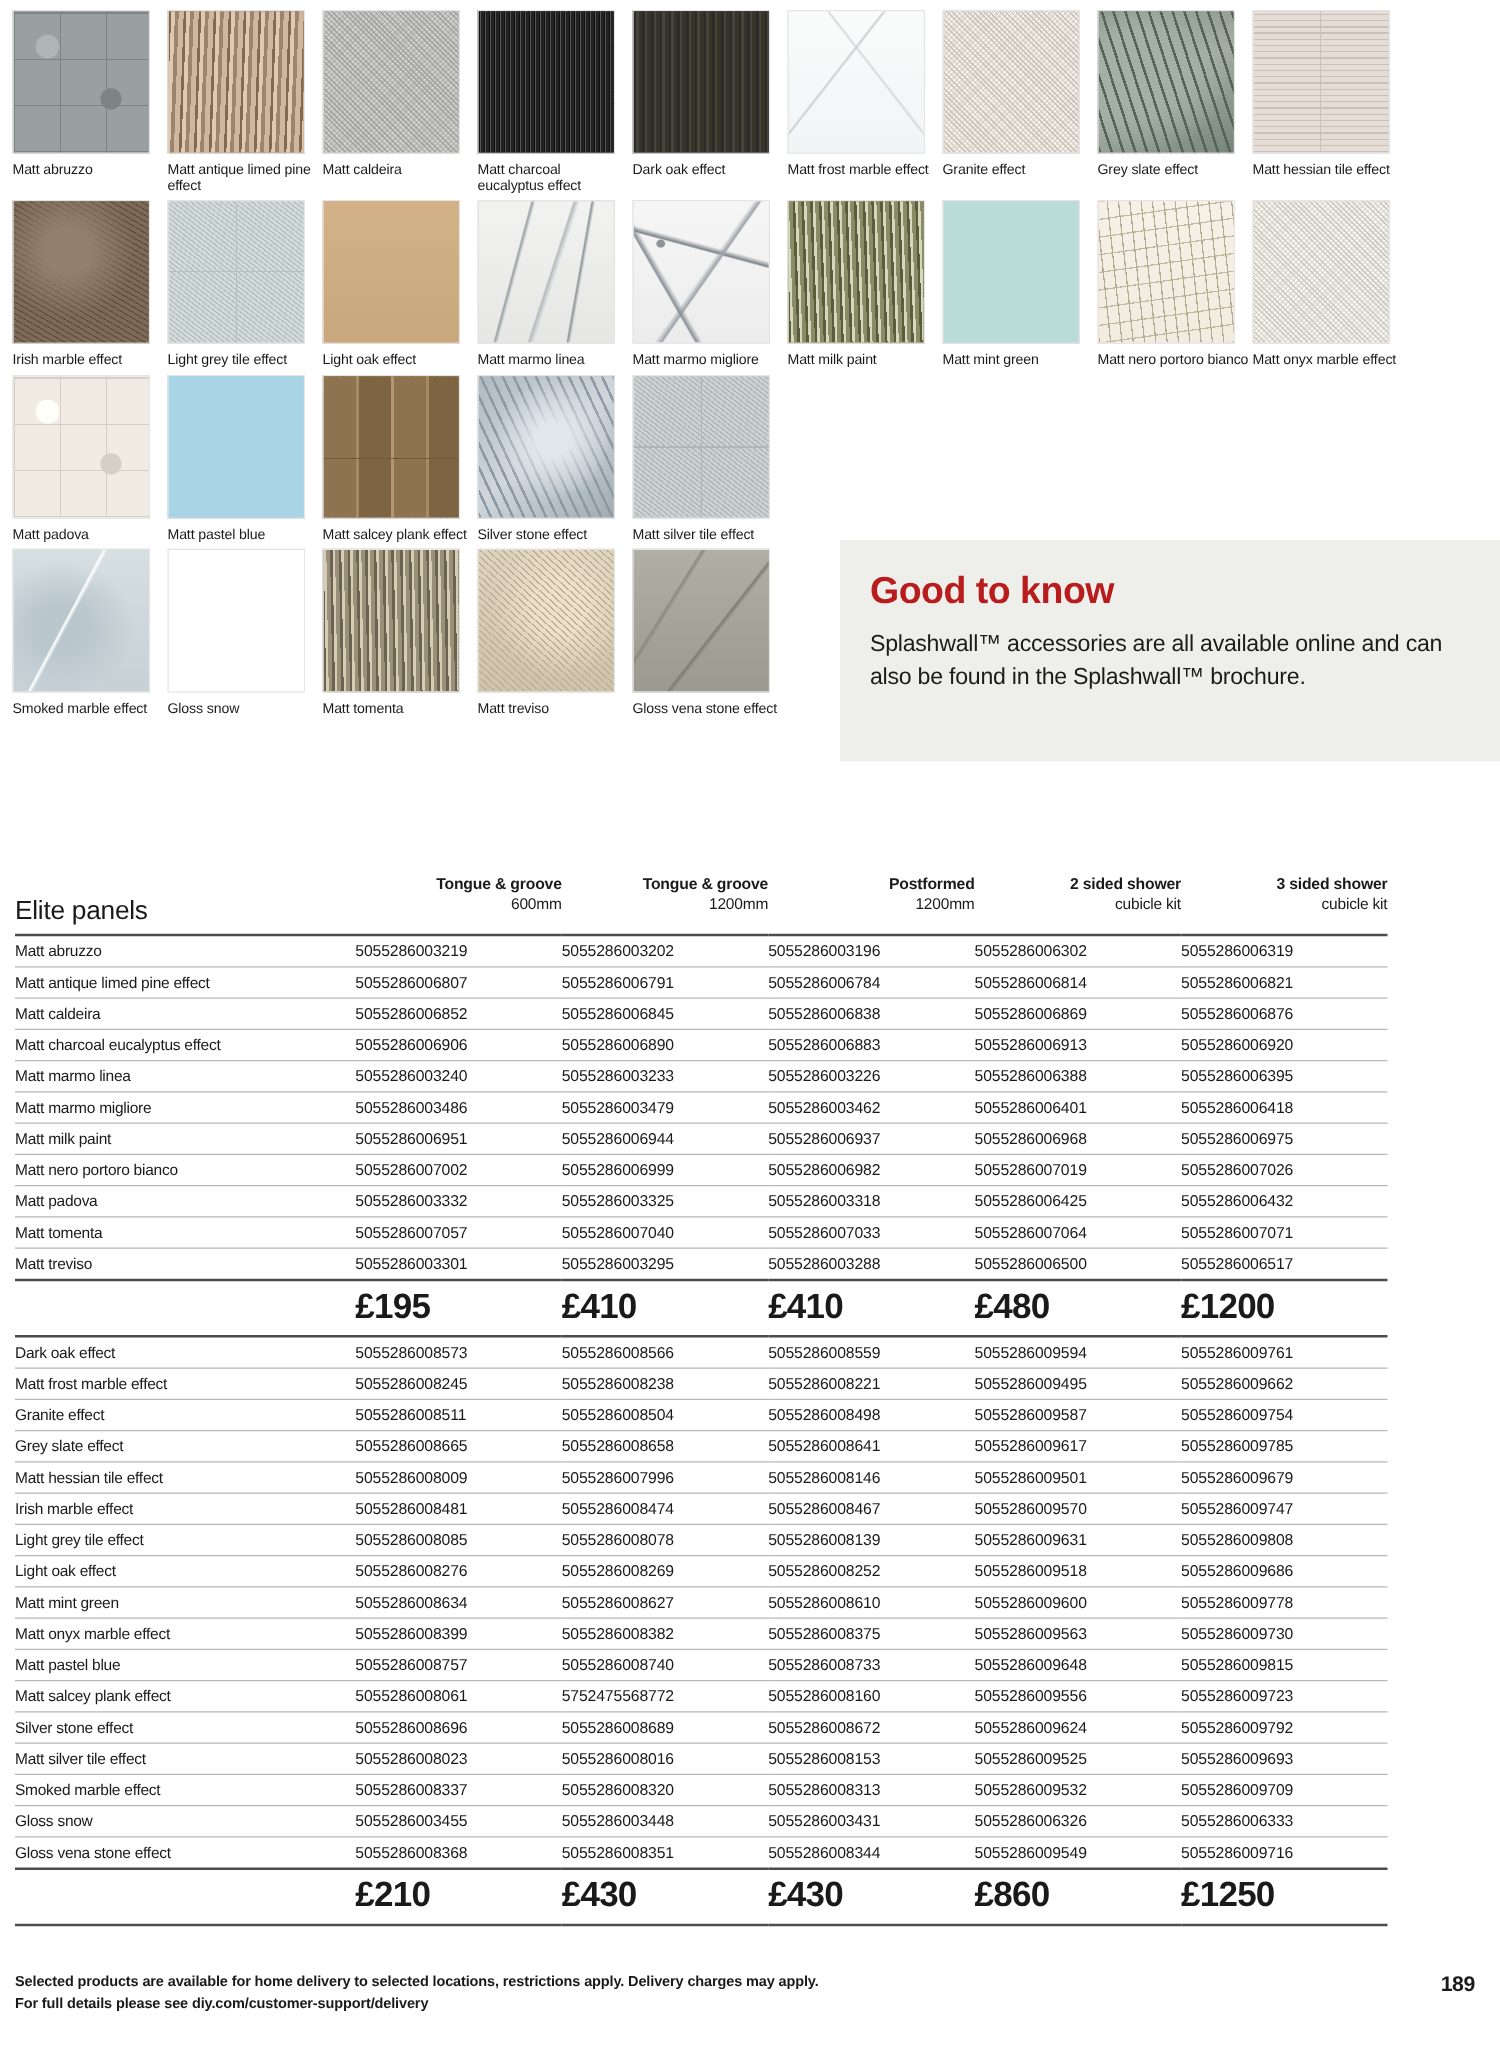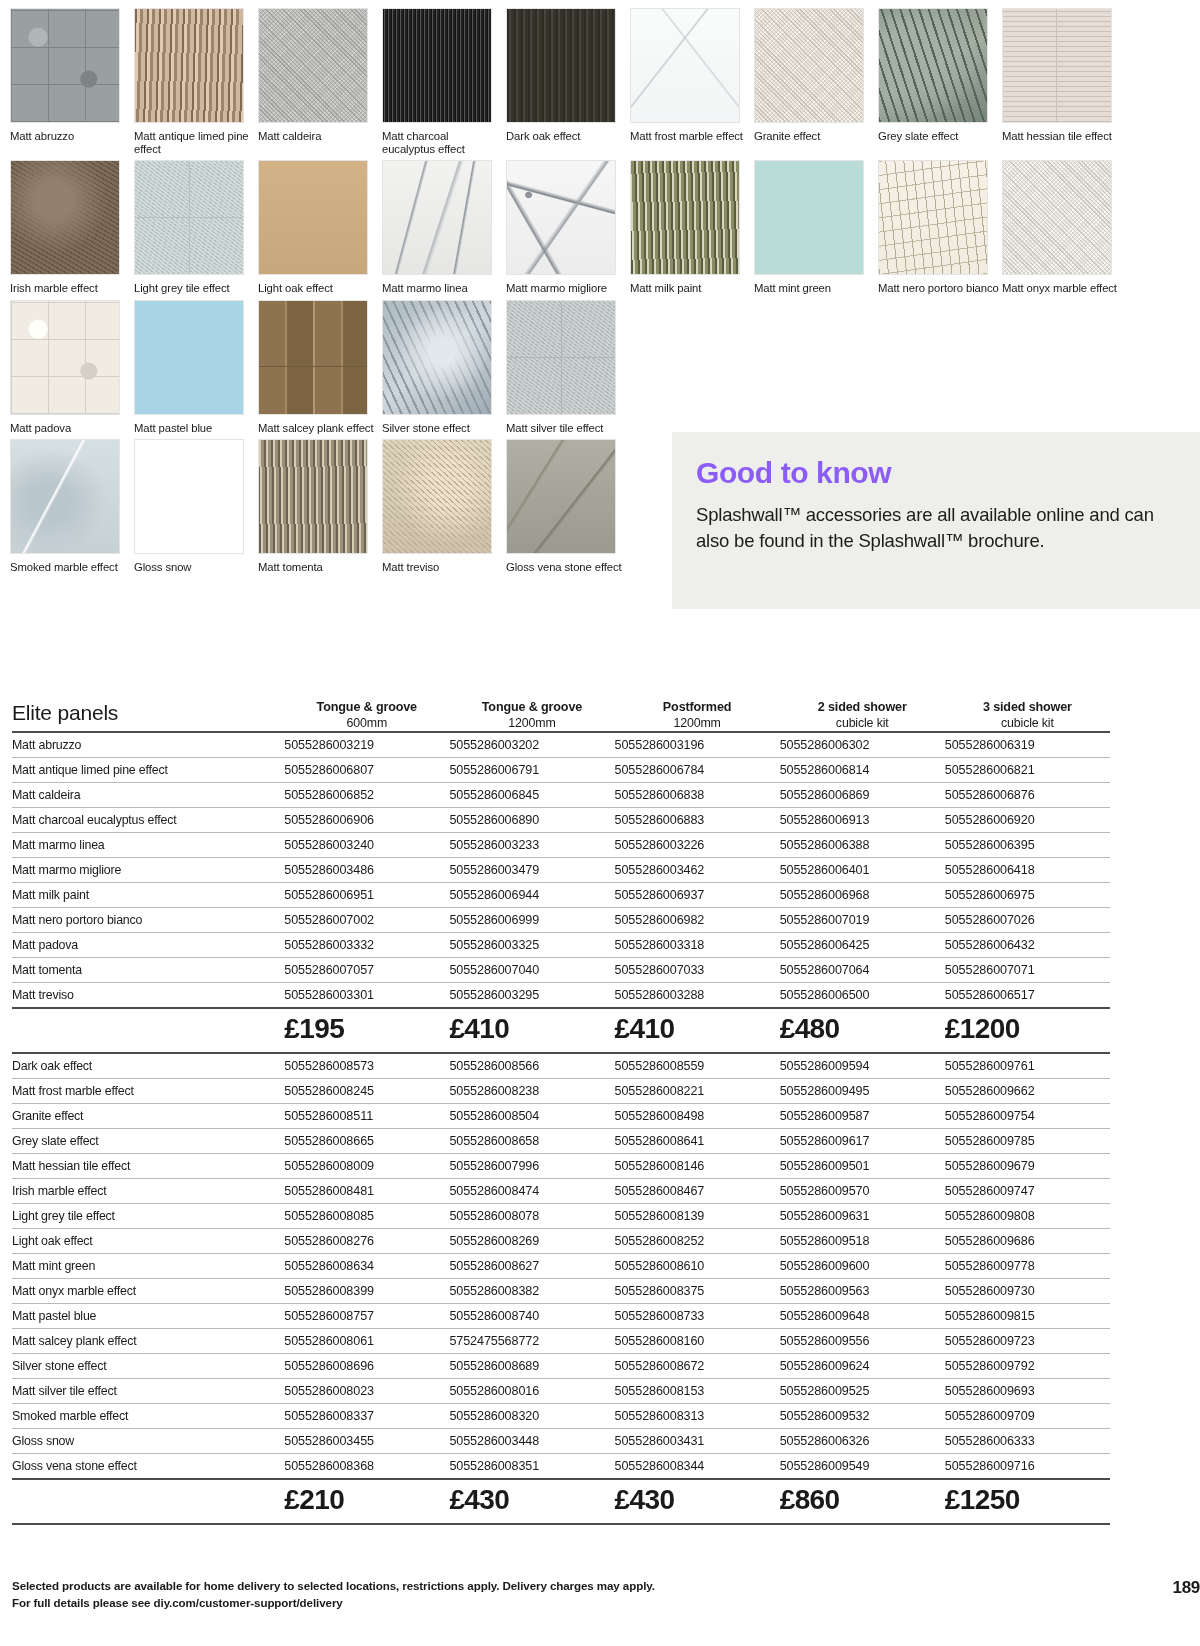--- a/index.html
+++ b/index.html
@@ -52,21 +52,21 @@
   .gtk {
     position: absolute;
     left: 672px;
     top: 432px;
     width: 528px;
     height: 177px;
     background: #eeeeea;
     padding: 24px 26px 0 24px;
   }
   .gtk-title {
-    color: #8b5cf6;
+    color: #b91c1c;
     font-size: 30px;
     font-weight: bold;
     letter-spacing: -0.4px;
     margin: 0 0 12px 0;
   }
   .gtk-body {
     font-size: 18.5px;
     line-height: 25.5px;
     color: #1c1c1c;
     letter-spacing: -0.2px;
@@ -81,23 +81,23 @@
   }
   table.panels {
     width: 1098px;
     border-collapse: collapse;
     table-layout: fixed;
   }
   table.panels col.c0 { width: 272px; }
   table.panels col.cx { width: 165px; }
 
   th.head {
-    text-align: center;
+    text-align: right;
     vertical-align: bottom;
-    padding: 0 0 0 0;
+    padding: 0 0 16px 0;
     font-size: 12.6px;
     font-weight: bold;
     line-height: 15.5px;
     letter-spacing: -0.15px;
     margin-top: 45px;
   }
   th.head .sub { font-weight: normal; display:block; font-size:12.4px; }
   th.title {
     text-align: left;
     vertical-align: bottom;
@@ -136,21 +136,21 @@
     left: 12px;
     top: 1577px;
     font-size: 11.6px;
     line-height: 17px;
     letter-spacing: -0.1px;
     color: #1a1a1a;
     font-weight: bold;
   }
   .pageno {
     position: absolute;
-    right: 0;
+    right: 20px;
     top: 1578px;
     font-size: 17px;
     font-weight: bold;
     letter-spacing: -0.3px;
   }
 </style>
 </head>
 <body>
 
 <div class="swatch-section">

